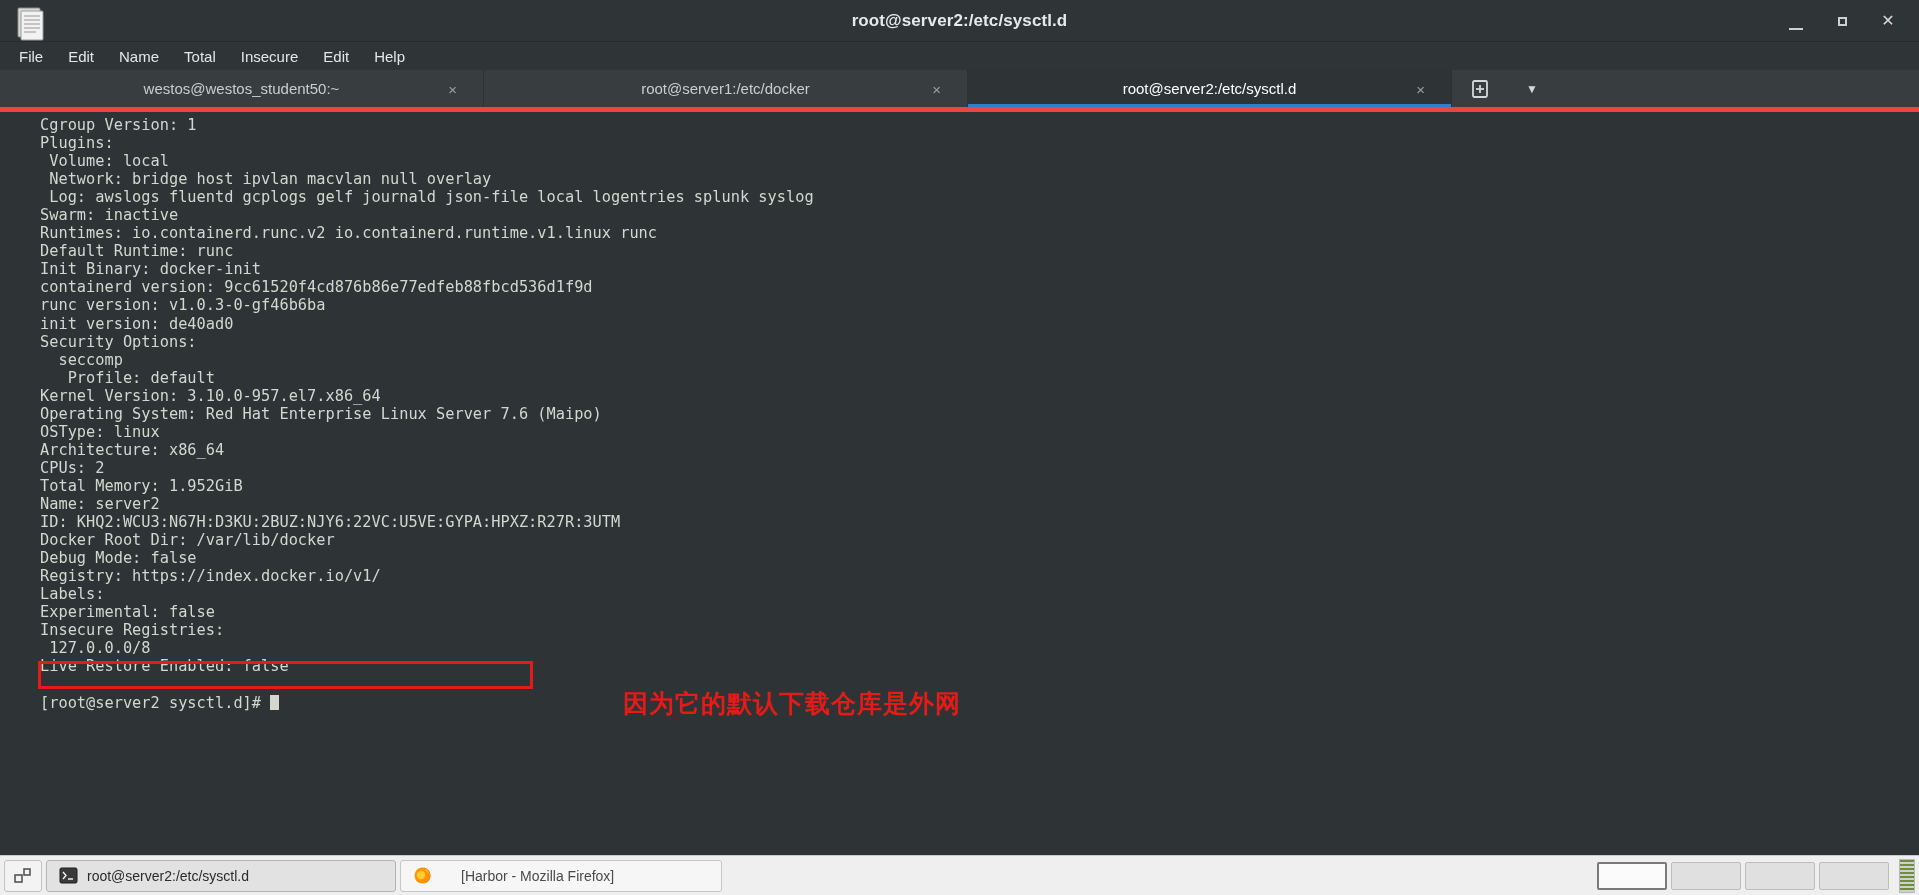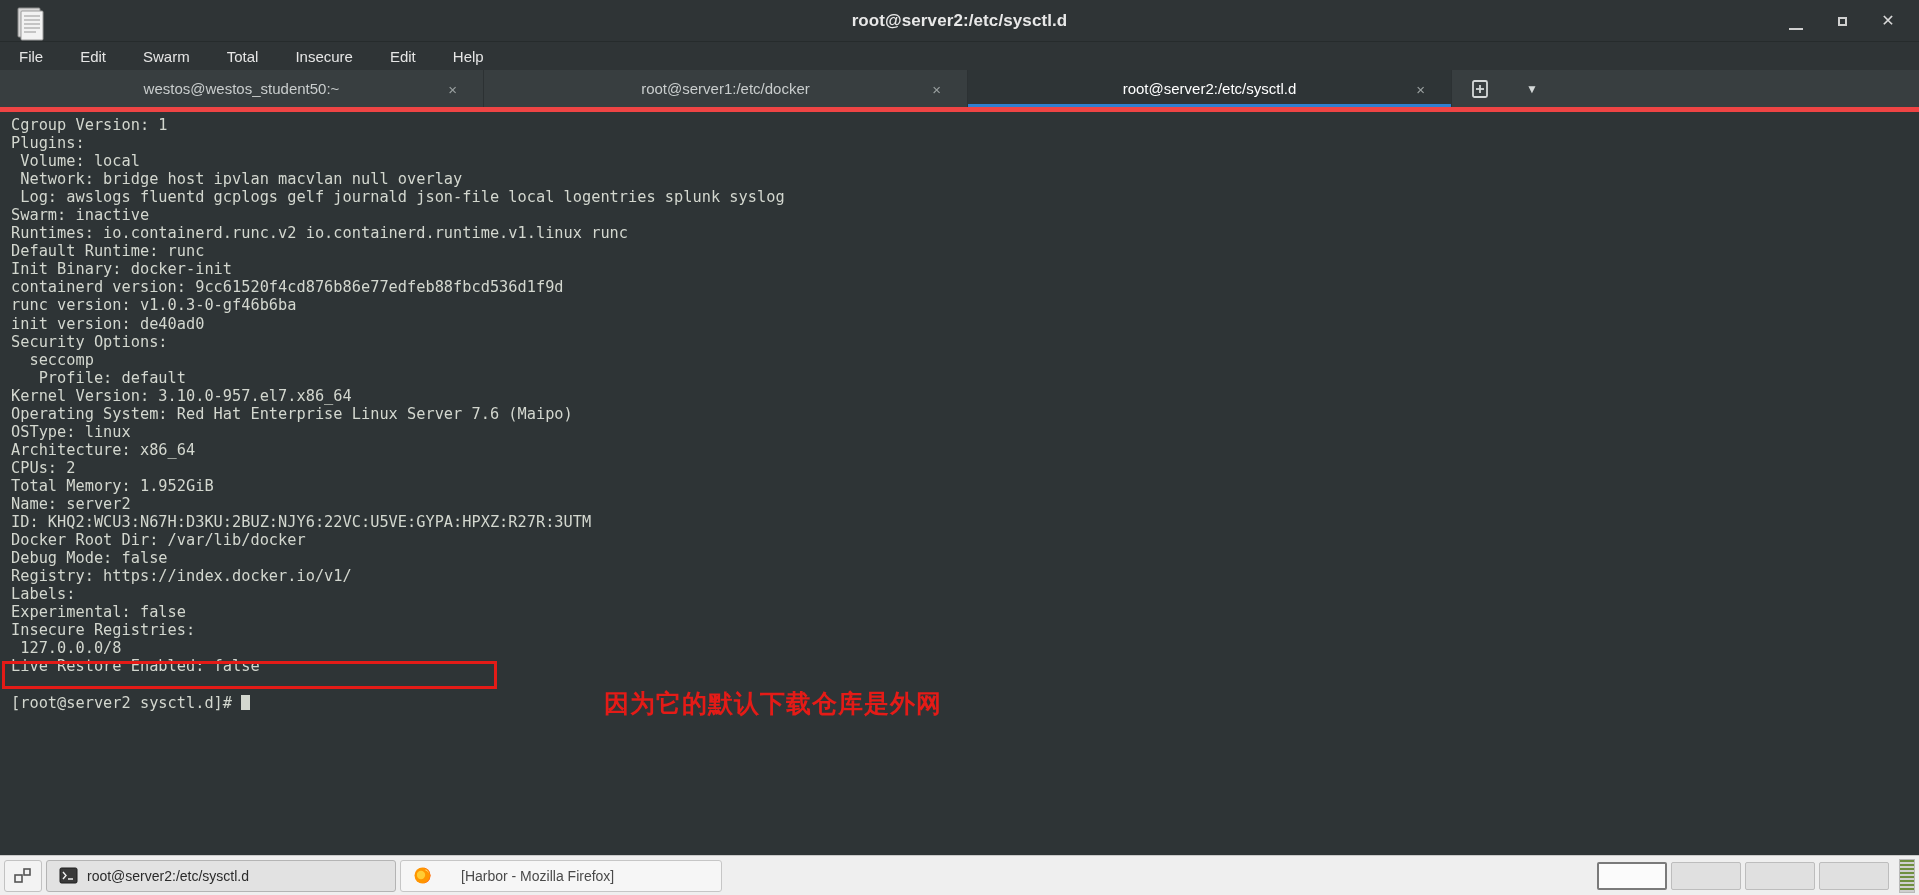--- a/index.html
+++ b/index.html
@@ -40,21 +40,21 @@
     display:flex; align-items:center; justify-content:center;
     width:18px; height:18px; cursor:pointer;
   }
   .wb-min { align-items:flex-end; }
   .wb-min i { display:block; width:14px; height:2px; background:#d0d0d0; }
   .wb-max i { display:block; width:9px; height:9px; border:2px solid #d0d0d0; }
 
   
   #menubar {
     height:28px; flex:0 0 28px; background:#2f3436;
-    display:flex; align-items:center; padding-left:8px; gap:15px;
+    display:flex; align-items:center; padding-left:8px; gap:3px;
   }
   .menu-item {
     font-size:15px; color:#e6e6e6; padding:3px 11px; cursor:default;
     white-space:nowrap;
   }
 
   
   #tabbar {
     height:42px; flex:0 0 42px; background:#383e40;
     display:flex; align-items:stretch;
@@ -81,40 +81,40 @@
     cursor:pointer;
   }
   #tab-menubtn {
     flex:0 0 48px; display:flex; align-items:center; justify-content:center;
     color:#d4d8d8; font-size:12px; cursor:pointer;
   }
 
   
   #terminal {
     flex:1 1 auto; background:#2e3436; position:relative;
-    padding:4px 0 0 11px; overflow:hidden;
+    padding:4px 0 0 4px; overflow:hidden;margin-left:36px;
   }
   #termtext {
     font-family:"DejaVu Sans Mono", monospace;
     font-size:15.3px; line-height:18.05px;
     color:#d3d7cf; white-space:pre;
     letter-spacing:0px;
   }
   #cursor {
     display:inline-block; width:9px; height:15px; background:#d3d7cf;
     vertical-align:-2px;
   }
 
   
   #redbox {
     position:absolute; left:2px; top:549px; width:495px; height:28px;
     border:3px solid #e41b17; pointer-events:none;
   }
   #cn-note {
-    position:absolute; left:604px; top:575px;
+    position:absolute; left:587px; top:575px;
     font-family:"DejaVu Sans", sans-serif;
     font-size:25px; font-weight:bold; color:#e41b17;
     letter-spacing:1px; white-space:nowrap;
   }
 
   
   #taskbar {
     position:absolute; left:0; bottom:0; width:1919px; height:40px;
     background:#efefef; border-top:1px solid #c9c9c9;
     display:flex; align-items:center; padding:0 4px; gap:4px;
@@ -179,21 +179,21 @@
       <div class="winbtn wb-max">
           <i></i>
         </div>
       <div class="winbtn wb-close">✕</div>
     </div>
   </div>
 
   <div id="menubar">
     <div class="menu-item">File</div>
     <div class="menu-item">Edit</div>
-    <div class="menu-item">Swarm</div>
+    <div class="menu-item">Name</div>
     <div class="menu-item">Total</div>
     <div class="menu-item">Insecure</div>
     <div class="menu-item">Edit</div>
     <div class="menu-item">Help</div>
   </div>
 
   <div id="tabbar">
     <div class="tab">
       <span class="tab-label">westos@westos_student50:~</span>
       <span class="tab-close">×</span>

